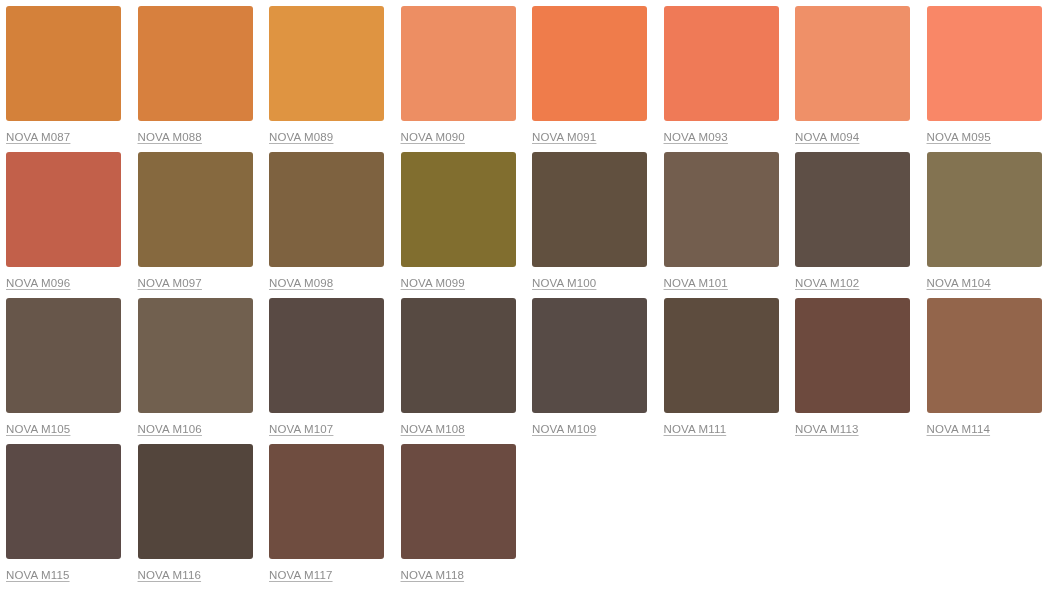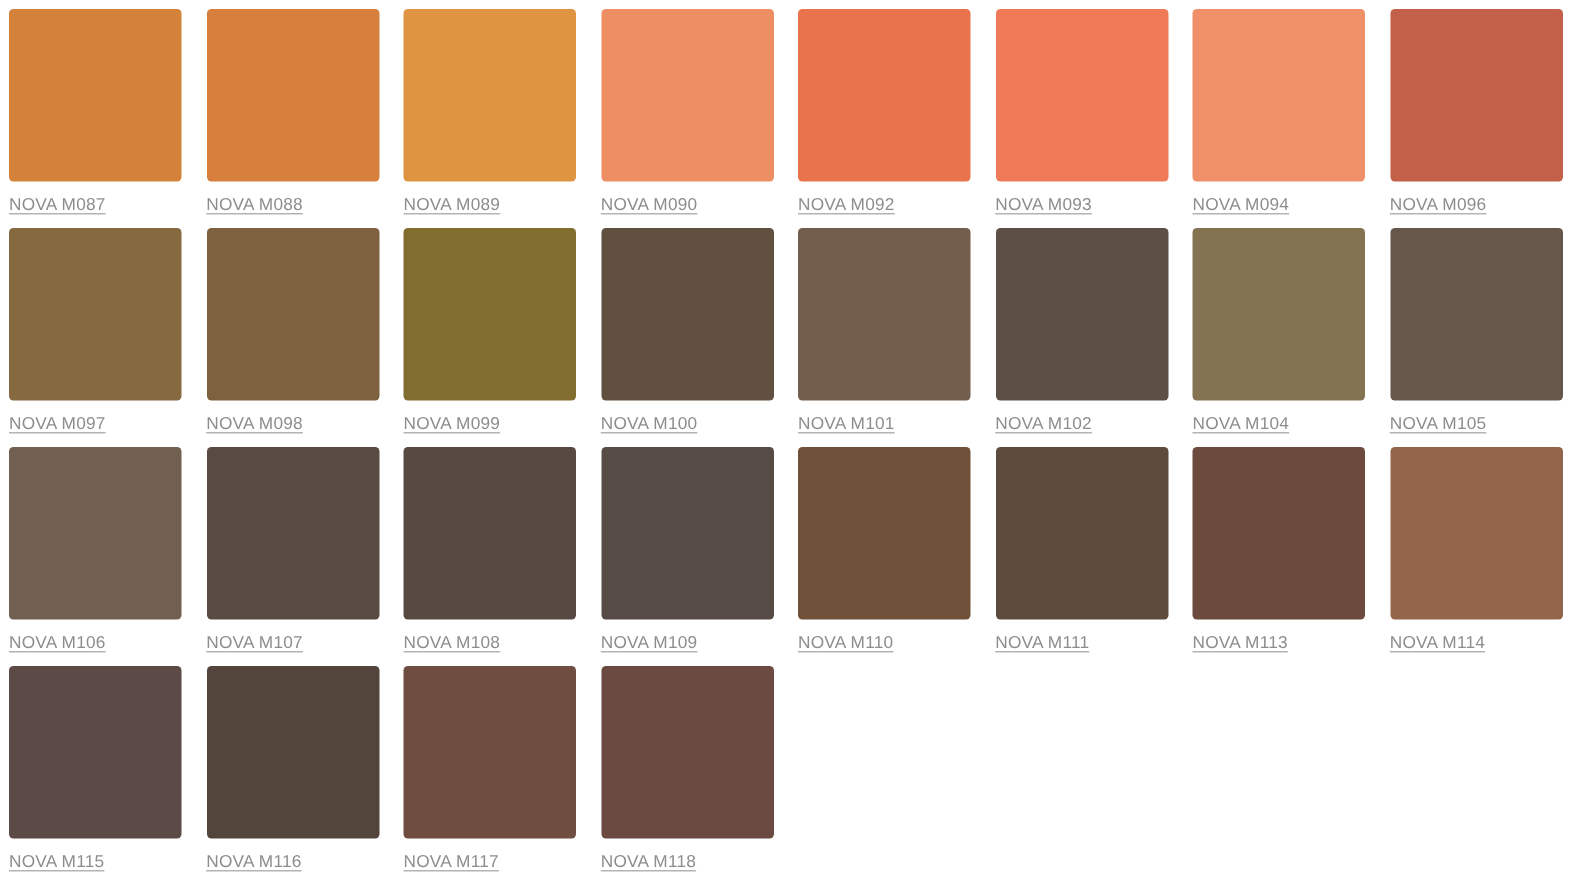--- a/index.html
+++ b/index.html
@@ -64,30 +64,34 @@
     </div>
     <div class="swatch-cell">
       <div class="swatch-chip" style="background-color: rgb(223, 148, 65);"></div>
       <a class="swatch-label">NOVA M089</a>
     </div>
     <div class="swatch-cell">
       <div class="swatch-chip" style="background-color: rgb(237, 142, 99);"></div>
       <a class="swatch-label">NOVA M090</a>
     </div>
     <div class="swatch-cell">
-      <div class="swatch-chip" style="background-color: rgb(232, 115, 76);"></div>
-      <a class="swatch-label">NOVA M092</a>
+      <div class="swatch-chip" style="background-color: rgb(239, 124, 75);"></div>
+      <a class="swatch-label">NOVA M091</a>
     </div>
     <div class="swatch-cell">
       <div class="swatch-chip" style="background-color: rgb(239, 122, 87);"></div>
       <a class="swatch-label">NOVA M093</a>
     </div>
     <div class="swatch-cell">
       <div class="swatch-chip" style="background-color: rgb(239, 144, 104);"></div>
       <a class="swatch-label">NOVA M094</a>
+    </div>
+    <div class="swatch-cell">
+      <div class="swatch-chip" style="background-color: rgb(249, 135, 103);"></div>
+      <a class="swatch-label">NOVA M095</a>
     </div>
     <div class="swatch-cell">
       <div class="swatch-chip" style="background-color: rgb(194, 96, 74);"></div>
       <a class="swatch-label">NOVA M096</a>
     </div>
     <div class="swatch-cell">
       <div class="swatch-chip" style="background-color: rgb(134, 105, 63);"></div>
       <a class="swatch-label">NOVA M097</a>
     </div>
     <div class="swatch-cell">
@@ -128,24 +132,20 @@
     </div>
     <div class="swatch-cell">
       <div class="swatch-chip" style="background-color: rgb(87, 74, 66);"></div>
       <a class="swatch-label">NOVA M108</a>
     </div>
     <div class="swatch-cell">
       <div class="swatch-chip" style="background-color: rgb(87, 75, 70);"></div>
       <a class="swatch-label">NOVA M109</a>
     </div>
     <div class="swatch-cell">
-      <div class="swatch-chip" style="background-color: rgb(111, 80, 56);"></div>
-      <a class="swatch-label">NOVA M110</a>
-    </div>
-    <div class="swatch-cell">
       <div class="swatch-chip" style="background-color: rgb(93, 76, 62);"></div>
       <a class="swatch-label">NOVA M111</a>
     </div>
     <div class="swatch-cell">
       <div class="swatch-chip" style="background-color: rgb(109, 74, 62);"></div>
       <a class="swatch-label">NOVA M113</a>
     </div>
     <div class="swatch-cell">
       <div class="swatch-chip" style="background-color: rgb(147, 101, 75);"></div>
       <a class="swatch-label">NOVA M114</a>

